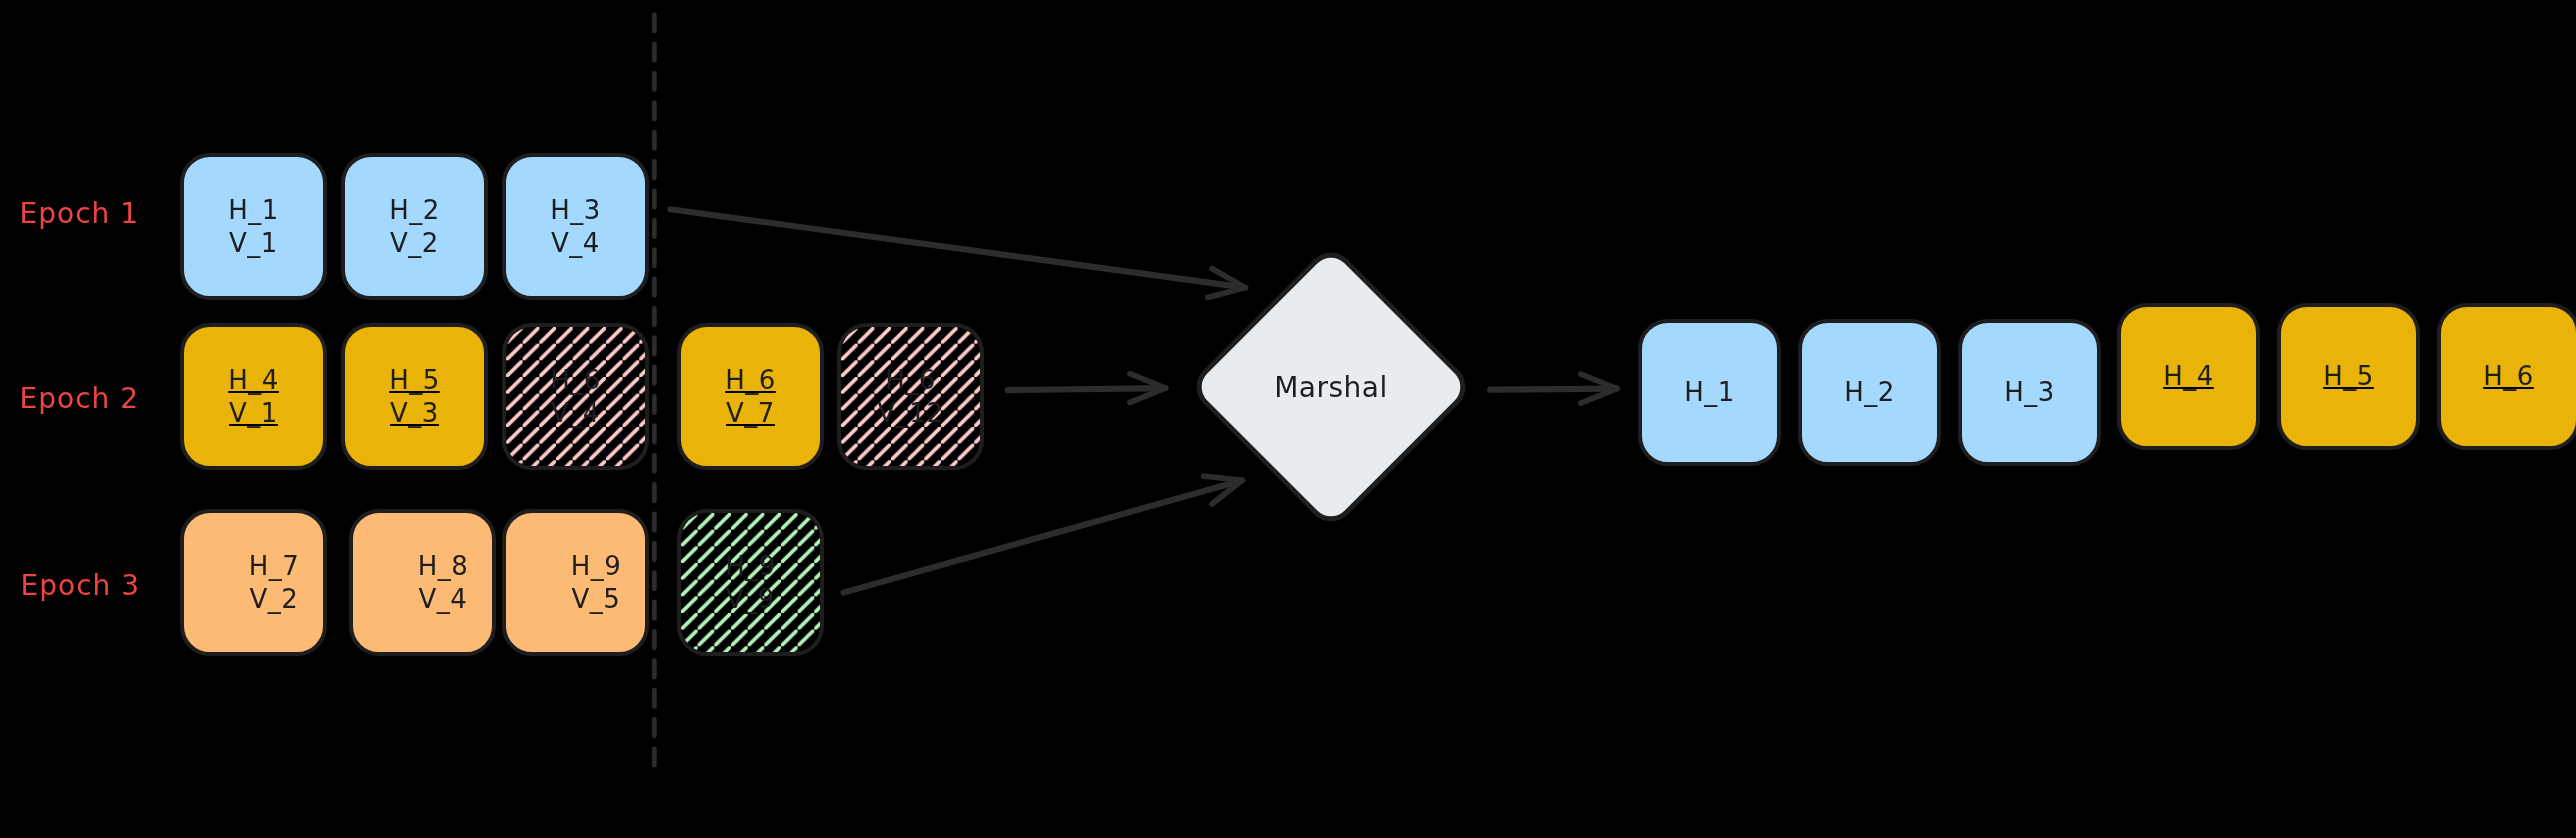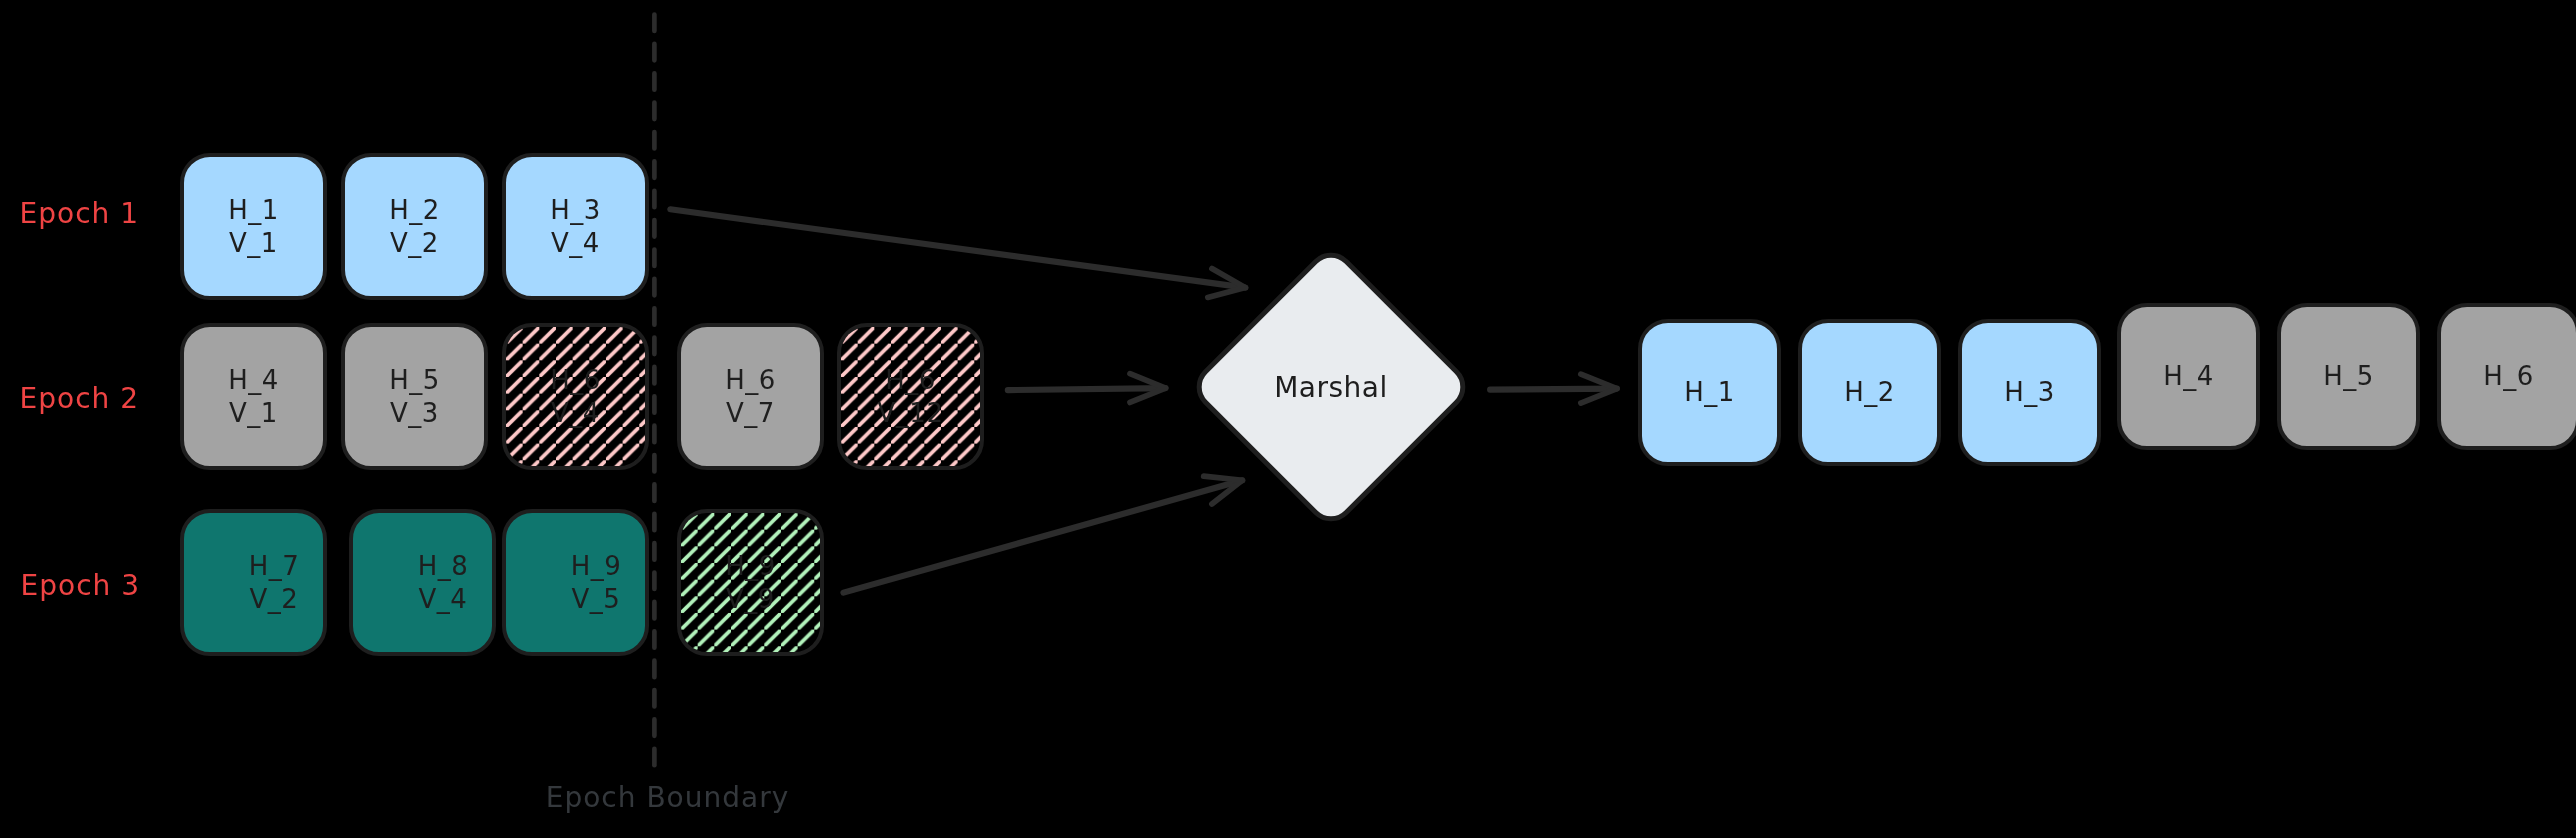--- a/index.html
+++ b/index.html
@@ -28,22 +28,22 @@
     height: 147px;
     box-sizing: border-box;
     border: 4.6px solid #1e1e1e;
     border-radius: 30px;
     display: flex;
     align-items: center;
     justify-content: center;
     overflow: hidden;
   }
   .fill-blue  { background: #a5d8ff; margin-top: 16px; }
-  .fill-pink  { background: #a3a3a3; }
-  .fill-green { background: #0f766e; padding-left: 41px; }
+  .fill-pink  { background: #eab308; text-decoration: underline; }
+  .fill-green { background: #fdba74; padding-left: 41px; }
   .hatched    { background: #000000; }
 
   .hatch-svg {
     position: absolute;
     left: 0; top: 0;
     width: 100%; height: 100%;
   }
 
   .btxt {
     position: relative;
@@ -199,21 +199,20 @@
   <div class="nbox fill-green" style="left:502px; top:509px;">
     <div class="btxt"><span>H_9</span><br><span>V_5</span></div>
   </div>
   <div class="nbox hatched" style="left:677px; top:509px;">
     <svg class="hatch-svg" viewBox="0 0 267 267" width="138" height="138">
         <rect width="100%" height="100%" fill="url(#hatch-green)"></rect>
       </svg>
     <div class="btxt"><span>H_9</span><br><span>V_9</span></div>
   </div>
 
-  <div class="boundary-label">Epoch Boundary</div>
 
   <div class="diamond">
     <div class="diamond-label">Marshal</div>
   </div>
 
   <div class="obox fill-blue" style="left:1638px;">
       <div class="btxt">H_1</div>
     </div>
   <div class="obox fill-blue" style="left:1798px;">
       <div class="btxt">H_2</div>

